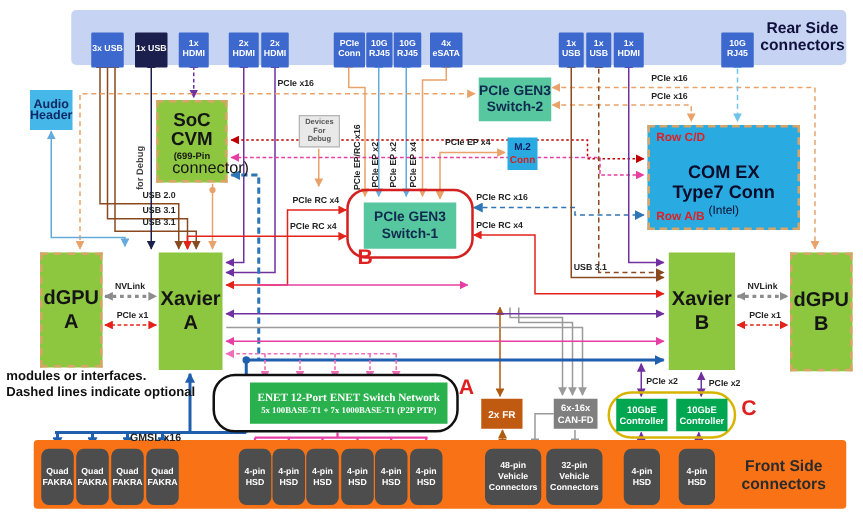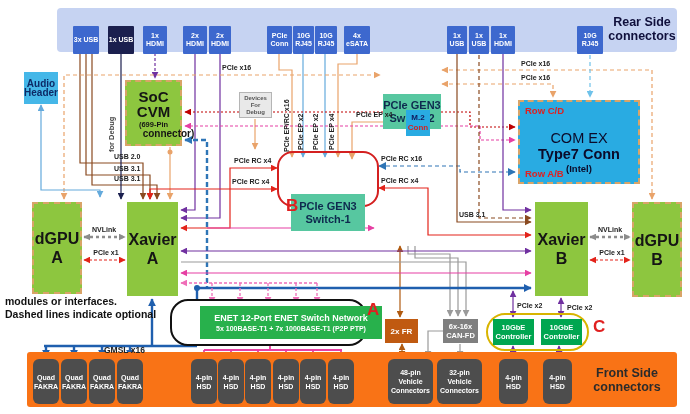--- a/index.html
+++ b/index.html
@@ -16,21 +16,21 @@
   .fconn{position:absolute;top:7px;height:45px;background:#4d4d4d;color:#fff;font-size:7px;
         font-weight:bold;display:flex;align-items:center;justify-content:center;text-align:center;
         line-height:9px;border-radius:6px;}
   .band-title{position:absolute;font-weight:bold;text-align:center;color:#10103c;font-size:12.5px;line-height:14px;}
   .band-title.front{color:#2b2b2b;}
   
   .block{position:absolute;display:flex;flex-direction:column;align-items:center;justify-content:center;
          text-align:center;box-sizing:border-box;}
   .green{background:#8dc63f;color:#151515;}
   .dashedge{border:2px dashed #d9a468;}
-  .teal{background:#57c7a0;color:#0e2a4e;margin-top:32px;}
+  .teal{background:#57c7a0;color:#0e2a4e;}
   .bluebox{background:#29abe2;}
   .big{font-size:16px;font-weight:bold;line-height:19px;}
   .med{font-size:11px;font-weight:bold;line-height:13px;}
   .lab{position:absolute;font-size:7px;font-weight:bold;color:#222;white-space:nowrap;}
   .vlab{position:absolute;font-size:7px;font-weight:bold;color:#222;white-space:nowrap;
         transform:rotate(-90deg);transform-origin:0 0;}
   .bigletter{position:absolute;font-size:17px;font-weight:bold;color:#e02020;}
   .note{position:absolute;font-size:10.5px;font-weight:bold;color:#111;line-height:12.5px;white-space:nowrap;}
   svg.wires{position:absolute;left:0;top:0;pointer-events:none;}
 </style>
@@ -224,21 +224,21 @@
 
   <div class="block" style="left:24px;top:72px;width:34px;height:32px;background:#45b7e8;color:#0d2a66;font-size:10px;font-weight:bold;line-height:9px;">
     <div>Audio</div>
     <div>Header</div>
   </div>
 
   <div class="block green dashedge" style="left:125px;top:80px;width:57px;height:66px;">
     <div style="font-size:15px;font-weight:bold;line-height:15px;">SoC</div>
     <div style="font-size:15px;font-weight:bold;line-height:16px;">CVM</div>
     <div style="font-size:7.5px;font-weight:bold;line-height:9px;">(699-Pin</div>
-    <div style="font-size:10px;font-weight:bold;line-height:9px;margin-left:30px;">connector)</div>
+    <div style="font-size:13px;font-weight:normal;line-height:9px;margin-left:30px;">connector)</div>
   </div>
 
   <div class="vlab" style="left:107px;top:152px;color:#444;font-size:7.5px;">for Debug</div>
 
   <div class="block" style="left:239px;top:92px;width:33px;height:26px;background:#e9e9e9;border:1px solid #b5b5b5;color:#555;font-size:6px;font-weight:bold;line-height:7px;">
     <div>Devices</div>
     <div>For</div>
     <div>Debug</div>
   </div>
 
@@ -247,23 +247,23 @@
     <div class="med">Switch-2</div>
   </div>
 
   <div class="block bluebox" style="left:406px;top:110px;width:24px;height:26px;font-size:8px;font-weight:bold;line-height:10px;">
     <div style="color:#101a5e;">M.2</div>
     <div style="color:#d42222;">Conn</div>
   </div>
 
   <div class="block bluebox dashedge" style="left:518px;top:100px;width:122px;height:84px;color:#0b0b2a;">
     <div style="position:absolute;left:5px;top:3px;color:#e02020;font-size:9.5px;font-weight:bold;">Row C/D</div>
-    <div style="font-size:14.5px;font-weight:normal;line-height:16px;margin-top:20px;">COM EX</div>
+    <div style="font-size:14.5px;font-weight:bold;line-height:16px;margin-top:20px;">COM EX</div>
     <div style="font-size:14.5px;font-weight:bold;line-height:17px;">Type7 Conn</div>
-    <div style="font-size:9.5px;font-weight:bold;line-height:11px;">(Intel)</div>
+    <div style="font-size:9.5px;font-weight:normal;line-height:11px;">(Intel)</div>
     <div style="position:absolute;left:5px;bottom:3px;color:#e02020;font-size:9.5px;font-weight:bold;">Row A/B</div>
   </div>
 
   <div class="abs" style="left:277px;top:151px;width:102px;height:56px;border:2.5px solid #d42020;border-radius:16px;box-sizing:border-box;"></div>
   <div class="block teal" style="left:291px;top:162px;width:74px;height:37px;">
     <div class="med">PCIe GEN3</div>
     <div class="med">Switch-1</div>
   </div>
   <div class="bigletter" style="left:286px;top:196px;">B</div>
 
@@ -279,21 +279,21 @@
   <div class="block green" style="left:535px;top:202px;width:53px;height:94px;">
     <div class="big">Xavier</div>
     <div class="big">B</div>
   </div>
   <div class="block green dashedge" style="left:632px;top:202px;width:50px;height:95px;">
     <div class="big">dGPU</div>
     <div class="big">B</div>
   </div>
 
   <div class="abs" style="left:170px;top:299px;width:197px;height:47px;border:2.5px solid #111;border-radius:18px;box-sizing:border-box;background:#fff;"></div>
-  <div class="block" style="left:200px;top:306px;width:182px;height:33px;background:#28b14c;color:#fff;">
+  <div class="block" style="left:200px;top:306px;width:158px;height:33px;background:#28b14c;color:#fff;font-family:Liberation Serif, serif;">
     <div style="font-size:9px;font-weight:bold;line-height:11px;">ENET 12-Port ENET Switch Network</div>
     <div style="font-size:7px;font-weight:bold;line-height:9px;">5x 100BASE-T1 + 7x 1000BASE-T1 (P2P PTP)</div>
   </div>
   <div class="bigletter" style="left:367px;top:300px;">A</div>
 
   <div class="block" style="left:385px;top:319px;width:33px;height:24px;background:#c05a11;color:#fff;font-size:8px;font-weight:bold;">
     <div>2x FR</div>
   </div>
   <div class="block" style="left:443px;top:319px;width:35px;height:24px;background:#7f7f7f;color:#fff;font-size:7.5px;font-weight:bold;line-height:9px;">
     <div>6x-16x</div>

